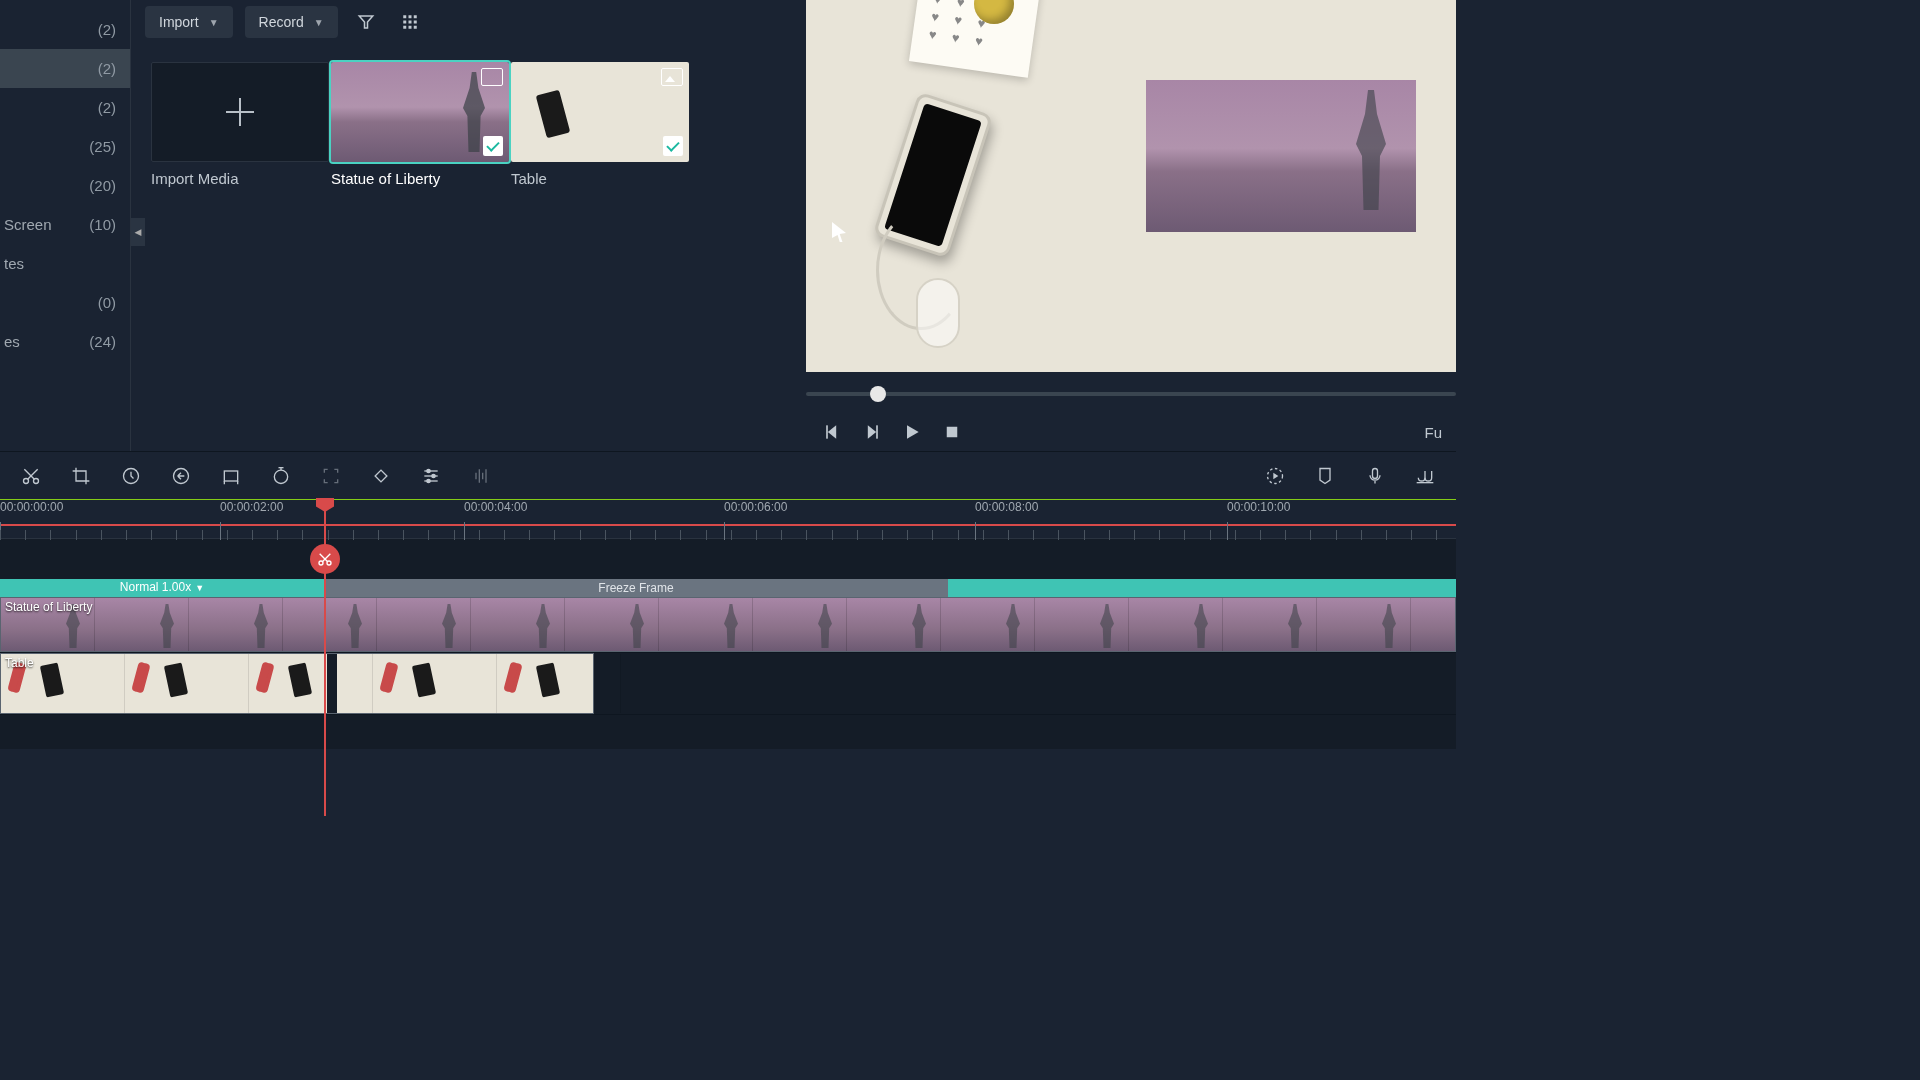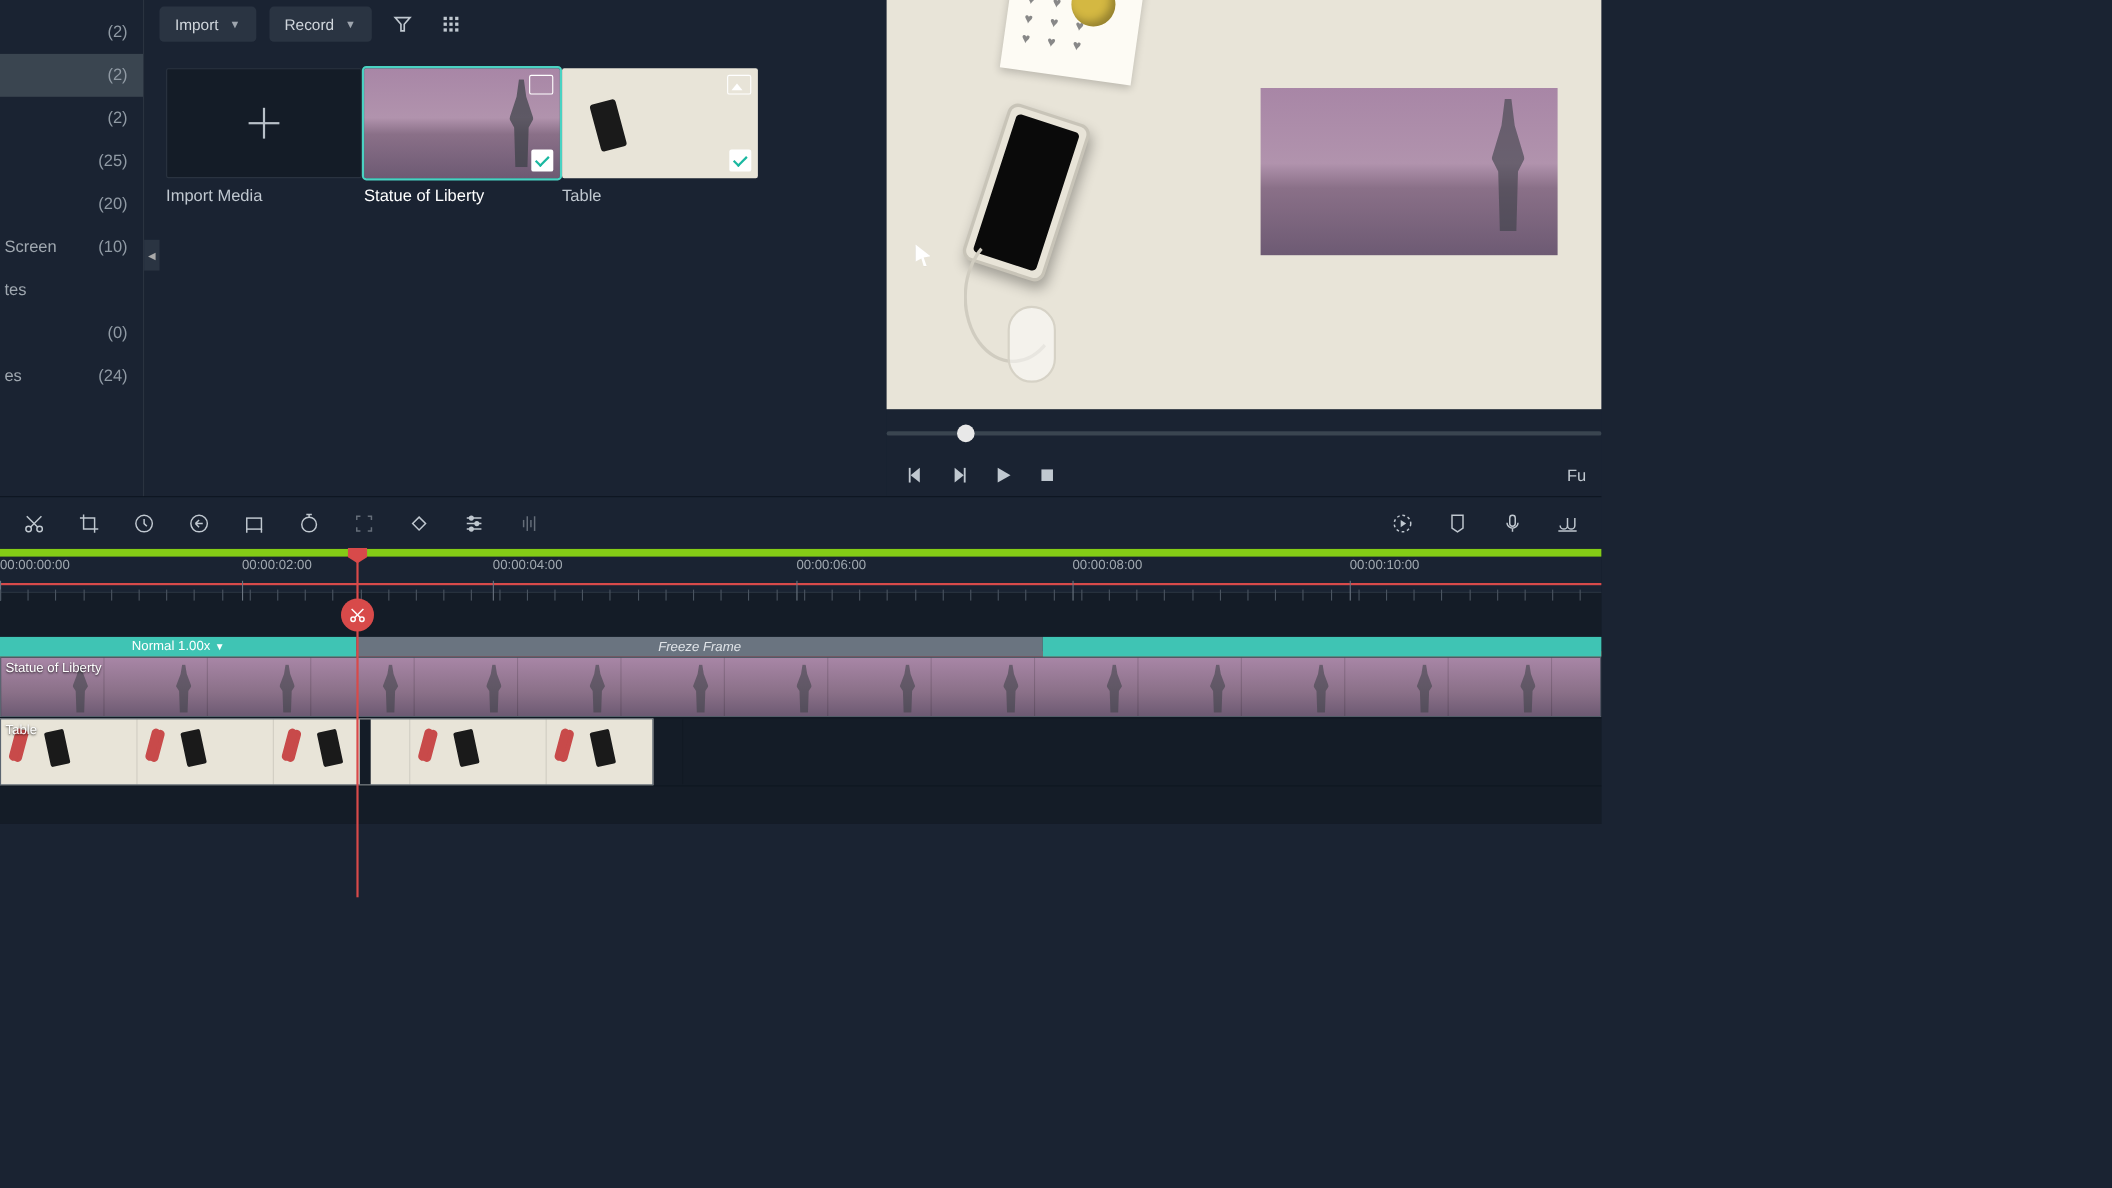--- a/index.html
+++ b/index.html
@@ -68,35 +68,35 @@
 
 
 .tool-row { height: 48px; background:#1a2332; border-top:1px solid #0e1620; display:flex; align-items:center; padding: 0 20px; gap: 28px; }
 .tool-row .ti { width:22px; height:22px; display:flex; align-items:center; justify-content:center; color:#c0c8d0; cursor:pointer; }
 .tool-row .ti svg { width:20px; height:20px; stroke:#c0c8d0; fill:none; stroke-width:1.6; }
 .tool-row .ti.disabled { opacity:.45; }
 .tool-row .gap { flex:1; }
 
 
 .timeline { background:#141c27; }
-.ruler { height: 40px; position:relative; background:#1a2332; border-top:7px solid #84cc16; border-bottom:1px solid #2a3340; }
+.ruler { height: 40px; position:relative; background:#1a2332; border-top:1px solid #84cc16; border-bottom:1px solid #2a3340; }
 .ruler-line { position:absolute; top:24px; left:0; right:0; height:2px; background:#d84a4a; }
 .ruler-tick { position:absolute; top:0; font-size:12px; color:#a0a8b0; }
 .ruler-tick::after { content:""; position:absolute; left:0; top:22px; width:1px; height:18px; background:#6a7480; }
 .ruler-minor { position:absolute; top:30px; width:1px; height:10px; background:#4a5460; }
 
 .playhead { position:absolute; top:500px; bottom:0; width:2px; background:#d84a4a; z-index:20; }
 .playhead-flag { position:absolute; top:-2px; left:-8px; width:18px; height:14px; background:#d84a4a; clip-path: polygon(0 0, 100% 0, 100% 60%, 50% 100%, 0 60%); }
 .playhead-cut { position:absolute; top:44px; left:-14px; width:30px; height:30px; background:#d84a4a; border-radius:50%; display:flex; align-items:center; justify-content:center; }
 .playhead-cut svg { width:16px; height:16px; fill:#fff; }
 
 .tracks { background:#141c27; padding-top: 40px; }
 .track-speed { height: 18px; display:flex; border-bottom:5px solid #b91c1c; }
 .speed-seg { background:#3fc4b4; height:18px; position:relative; }
-.speed-seg.gray { background:#6a7480; display:flex; align-items:center; justify-content:center; font-size:12px; color:#e0e4e8;font-style:italic; }
+.speed-seg.gray { background:#6a7480; display:flex; align-items:center; justify-content:center; font-size:12px; color:#e0e4e8; }
 .speed-seg .lbl { position:absolute; left:50%; top:1px; transform:translateX(-50%); font-size:12px; color:#fff; }
 .speed-seg .chev-d { font-size:9px; margin-left:4px; }
 
 .track-clip { height: 56px; position:relative; border-bottom:1px solid #0e1620; overflow:hidden; }
 .clip { position:absolute; top:0; bottom:0; border:1px solid #5a6470; }
 .clip .clip-name { position:absolute; left:4px; top:2px; font-size:12px; color:#fff; text-shadow: 0 1px 2px rgba(0,0,0,.8); z-index:2; }
 .clip-statue { left:0; right:0; background: linear-gradient(to bottom, #a886a6 0%, #8a7088 60%, #6d5a73 100%); }
 .clip-statue .frames { position:absolute; inset:0; display:flex; }
 .clip-statue .frames > div { flex:0 0 94px; height:100%; border-right:1px solid rgba(0,0,0,.15); position:relative; }
 .clip-statue .frames > div::after { content:""; position:absolute; right:14px; top:6px; width:14px; height:44px; background:#3a4046; clip-path: polygon(40% 0, 60% 0, 70% 20%, 100% 45%, 80% 55%, 75% 100%, 25% 100%, 20% 55%, 0 45%, 30% 20%); opacity:.55; }
@@ -347,21 +347,21 @@
         <line x1="2" y1="20" x2="22" y2="20"></line>
       </svg>
     </div>
 </div>
 
 <div class="timeline">
   <div class="ruler">
     <div class="ruler-line"></div>
     <div class="ruler-tick" style="left:0px">00:00:00:00</div>
     <div class="ruler-tick" style="left:220px">00:00:02:00</div>
-    <div class="ruler-tick" style="left:448px">00:00:04:00</div>
+    <div class="ruler-tick" style="left:464px">00:00:04:00</div>
     <div class="ruler-tick" style="left:724px">00:00:06:00</div>
     <div class="ruler-tick" style="left:975px">00:00:08:00</div>
     <div class="ruler-tick" style="left:1227px">00:00:10:00</div>
   <div class="ruler-minor" style="left: 0px;"></div>
       <div class="ruler-minor" style="left: 25.2px;"></div>
       <div class="ruler-minor" style="left: 50.4px;"></div>
       <div class="ruler-minor" style="left: 75.6px;"></div>
       <div class="ruler-minor" style="left: 100.8px;"></div>
       <div class="ruler-minor" style="left: 126px;"></div>
       <div class="ruler-minor" style="left: 151.2px;"></div>

